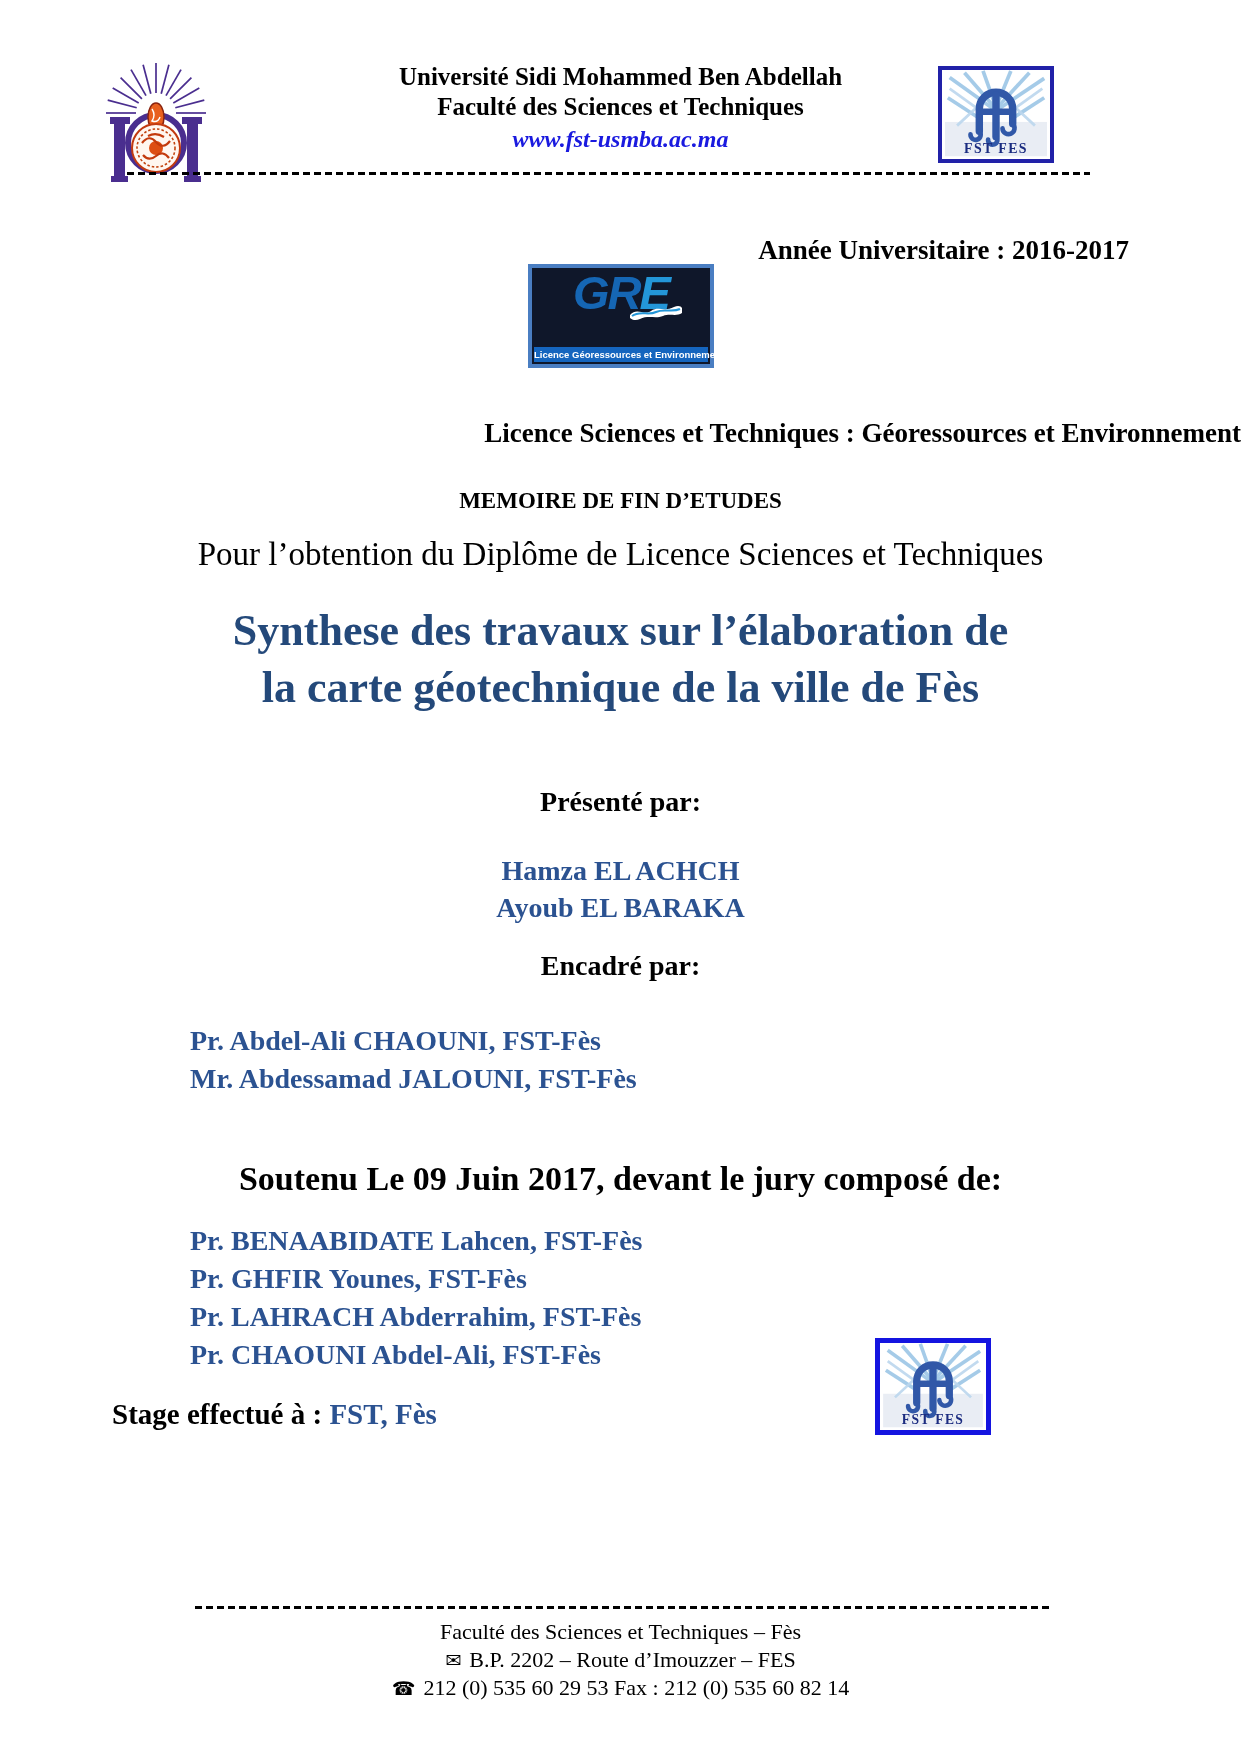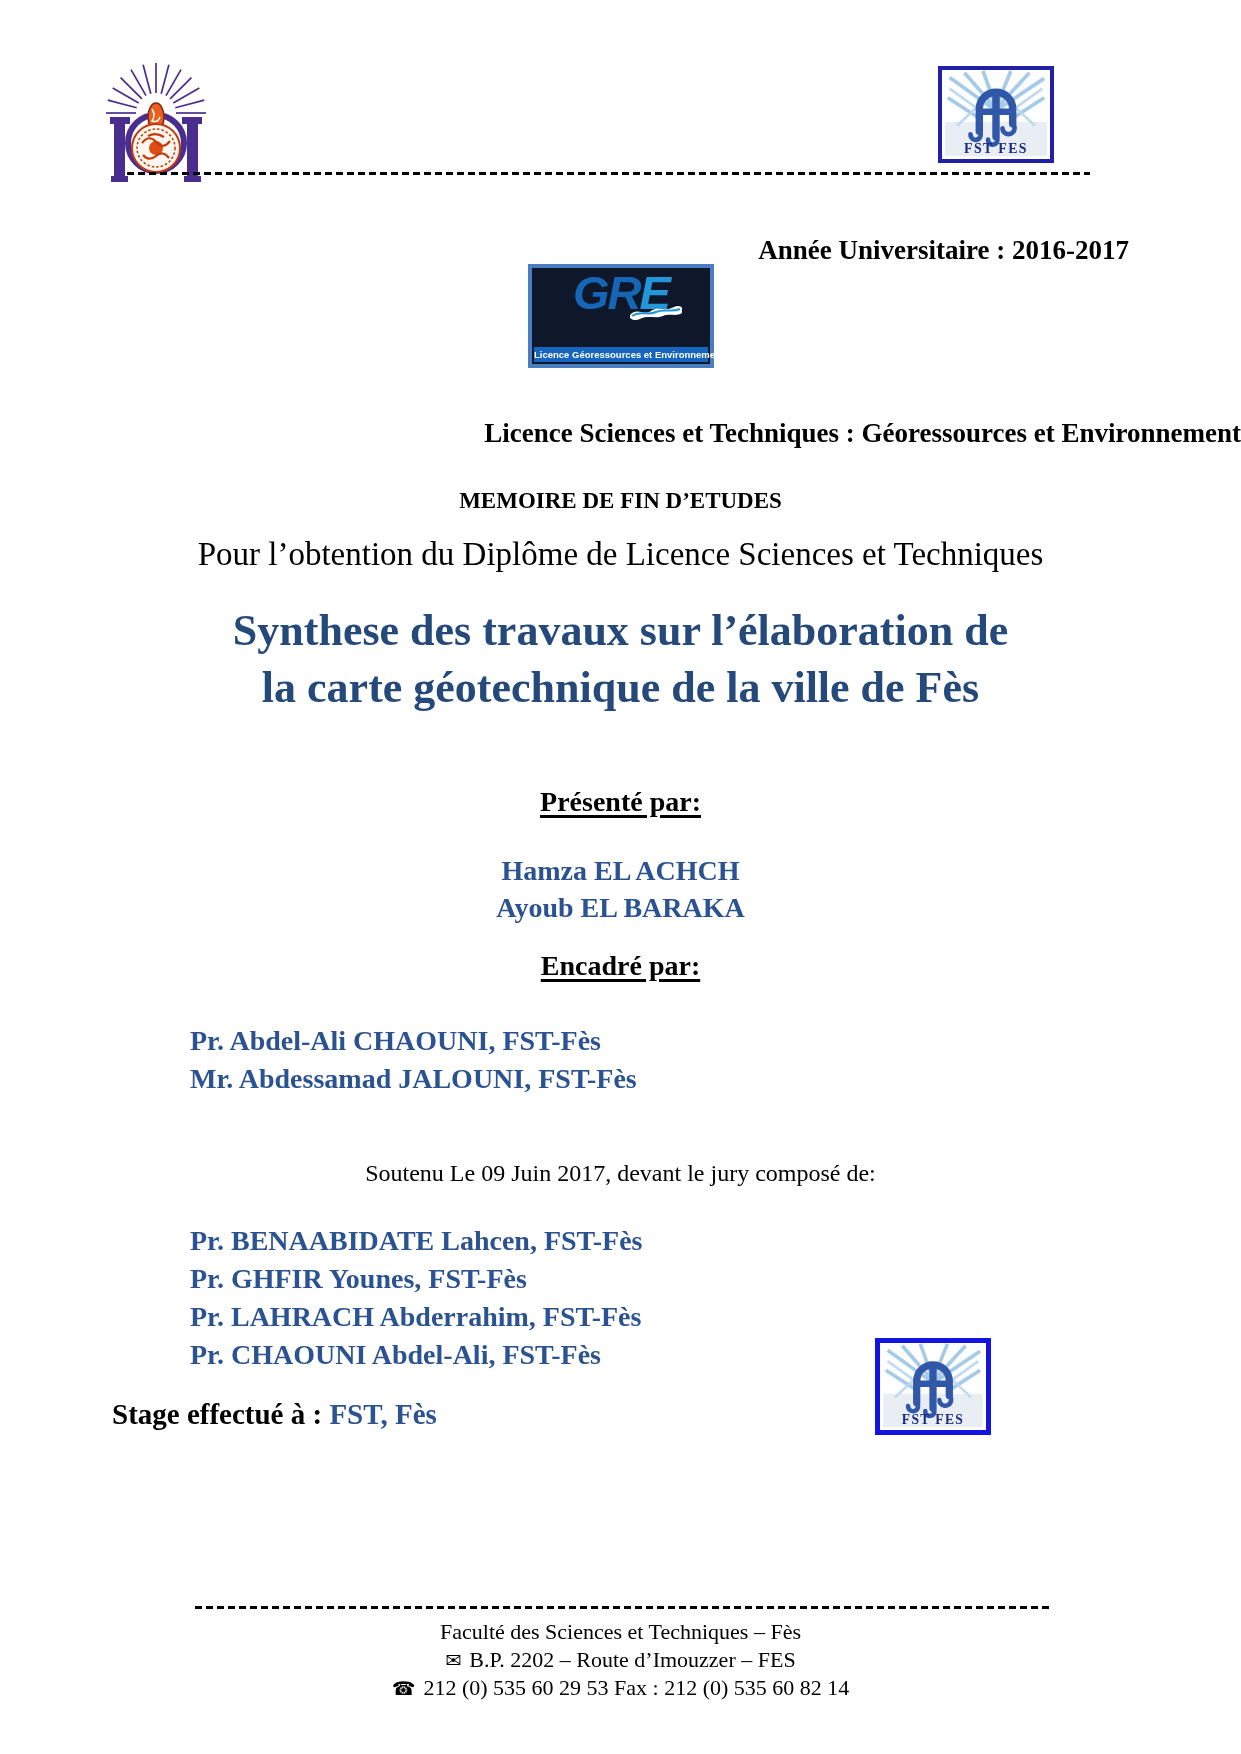--- a/index.html
+++ b/index.html
@@ -34,26 +34,26 @@
   .gre-wave{position:absolute;right:28px;top:36px;width:52px;height:20px;}
   .gre-strip{position:absolute;left:2px;right:2px;bottom:2px;height:15px;background:#1565be;
     color:#fff;font-family:"Liberation Sans","DejaVu Sans",sans-serif;font-weight:bold;
     font-size:9.5px;line-height:15px;text-align:center;white-space:nowrap;}
 
   
   .program{top:418px;font-weight:bold;font-size:27px;text-align:right;}
   .memoire{top:488px;font-weight:bold;font-size:23px;}
   .subtitle{top:536px;font-size:33px;}
   .thesis{top:602px;font-weight:bold;font-size:44px;line-height:57px;color:#24497a;}
-  .label-ul{font-weight:bold;font-size:28px;text-decoration:underline;text-decoration-thickness:2.5px;text-underline-offset:4px;}
+  .label-ul{font-weight:bold;font-size:28px;text-decoration-thickness:2.5px;text-underline-offset:4px;}
   .presented{top:786px;}
   .authors{top:852px;font-weight:bold;font-size:28px;line-height:37px;color:#2b5291;}
   .encadre{top:950px;}
   .supervisors{left:190px;top:1022px;font-weight:bold;font-size:28px;line-height:38px;color:#2b5291;text-align:left;}
-  .soutenu{top:1160px;font-weight:normal;font-size:24px;}
+  .soutenu{top:1160px;font-weight:bold;font-size:34px;}
   .jury{left:190px;top:1222px;font-weight:bold;font-size:28px;line-height:38px;color:#2b5291;text-align:left;}
   .stage{left:112px;top:1390px;font-size:29px;font-weight:bold;margin-top:8px;}
   .stage .val{color:#2b5291;}
 
   
   .dash-foot{top:1606px;left:195px;width:858px;}
   .footer{top:1618px;font-size:22px;line-height:28px;}
   .f-icon{font-family:"DejaVu Sans",sans-serif;font-size:19px;margin-right:8px;}
 </style>
 </head>
@@ -125,20 +125,25 @@
     <circle cx="56" cy="87" r="24" fill="#fff7f0" stroke="#c23a10" stroke-width="2"></circle>
     <circle cx="56" cy="87" r="19" fill="none" stroke="#c24410" stroke-width="1.6" stroke-dasharray="2.5 2"></circle>
     <circle cx="56" cy="87" r="7" fill="#dd4e12"></circle>
     <g fill="none" stroke="#c33a0c" stroke-width="2.2">
       <path d="M42 82 q7 -9 14 -1 t14 -1"></path>
       <path d="M43 94 q6 7 13 1 t13 2"></path>
       <path d="M48 75 q8 -4 16 1"></path>
     </g>
   </svg>
 
+  <div class="abs center hdr-text">
+    <div class="hdr-line">Université Sidi Mohammed Ben Abdellah</div>
+    <div class="hdr-line">Faculté des Sciences et Techniques</div>
+    <a href="#" class="hdr-url">www.fst-usmba.ac.ma</a>
+  </div>
 
   <div class="abs fstbox top">
     <svg>
         <use href="#fst-emblem"></use>
       </svg>
   </div>
 
   <div class="abs dash dash-top"></div>
 
   <div class="abs annee">Année Universitaire : 2016-2017</div>

